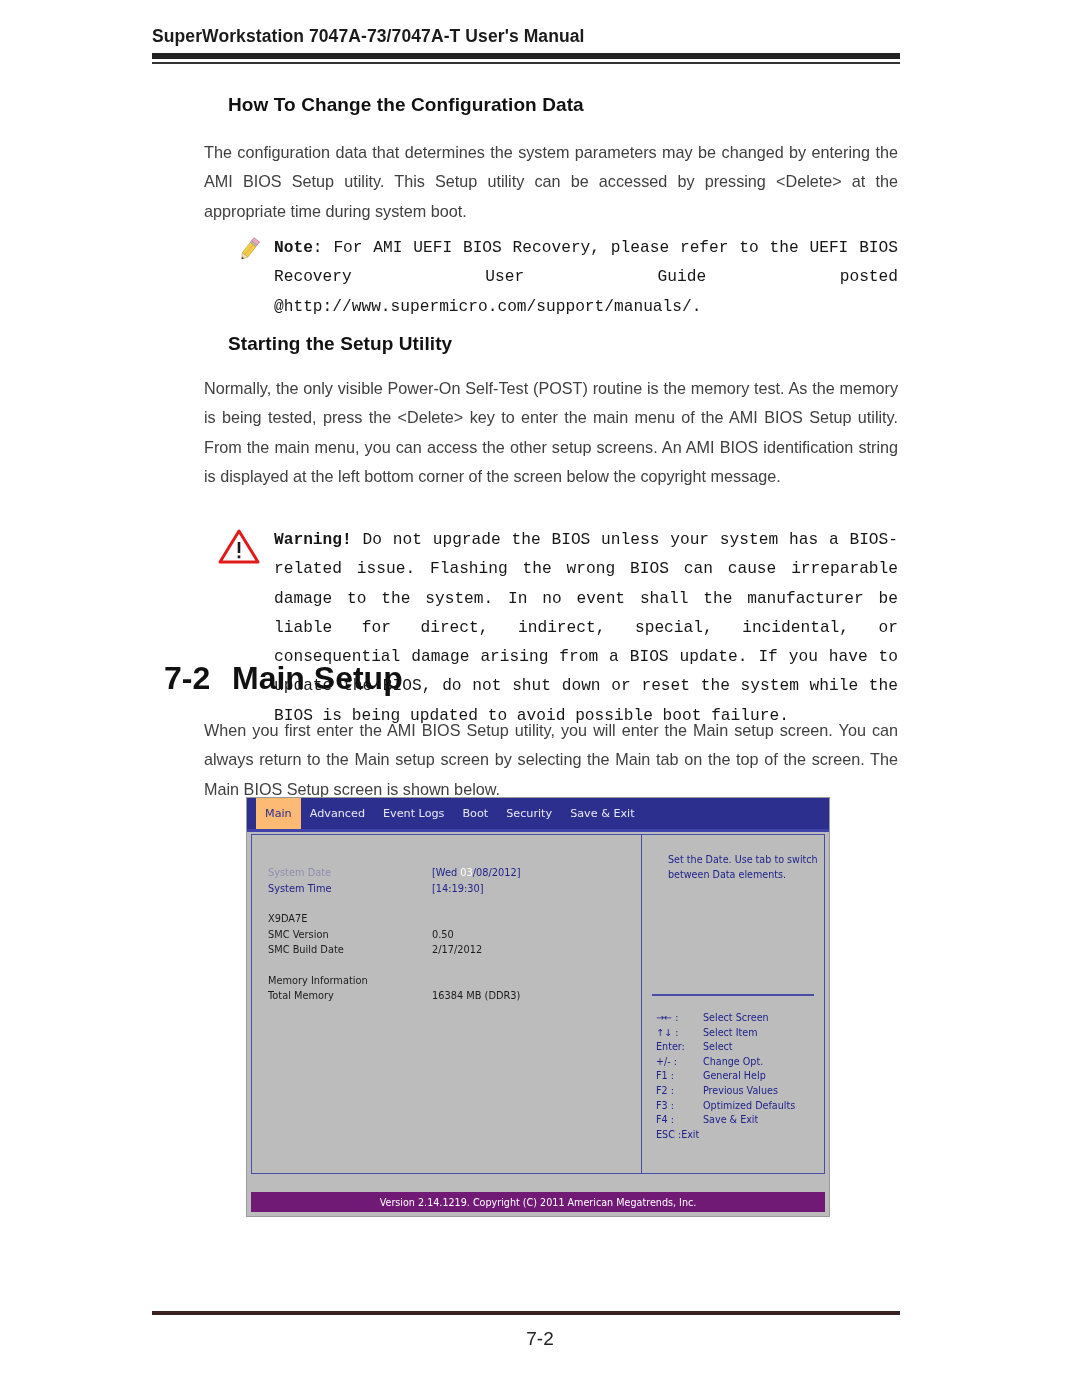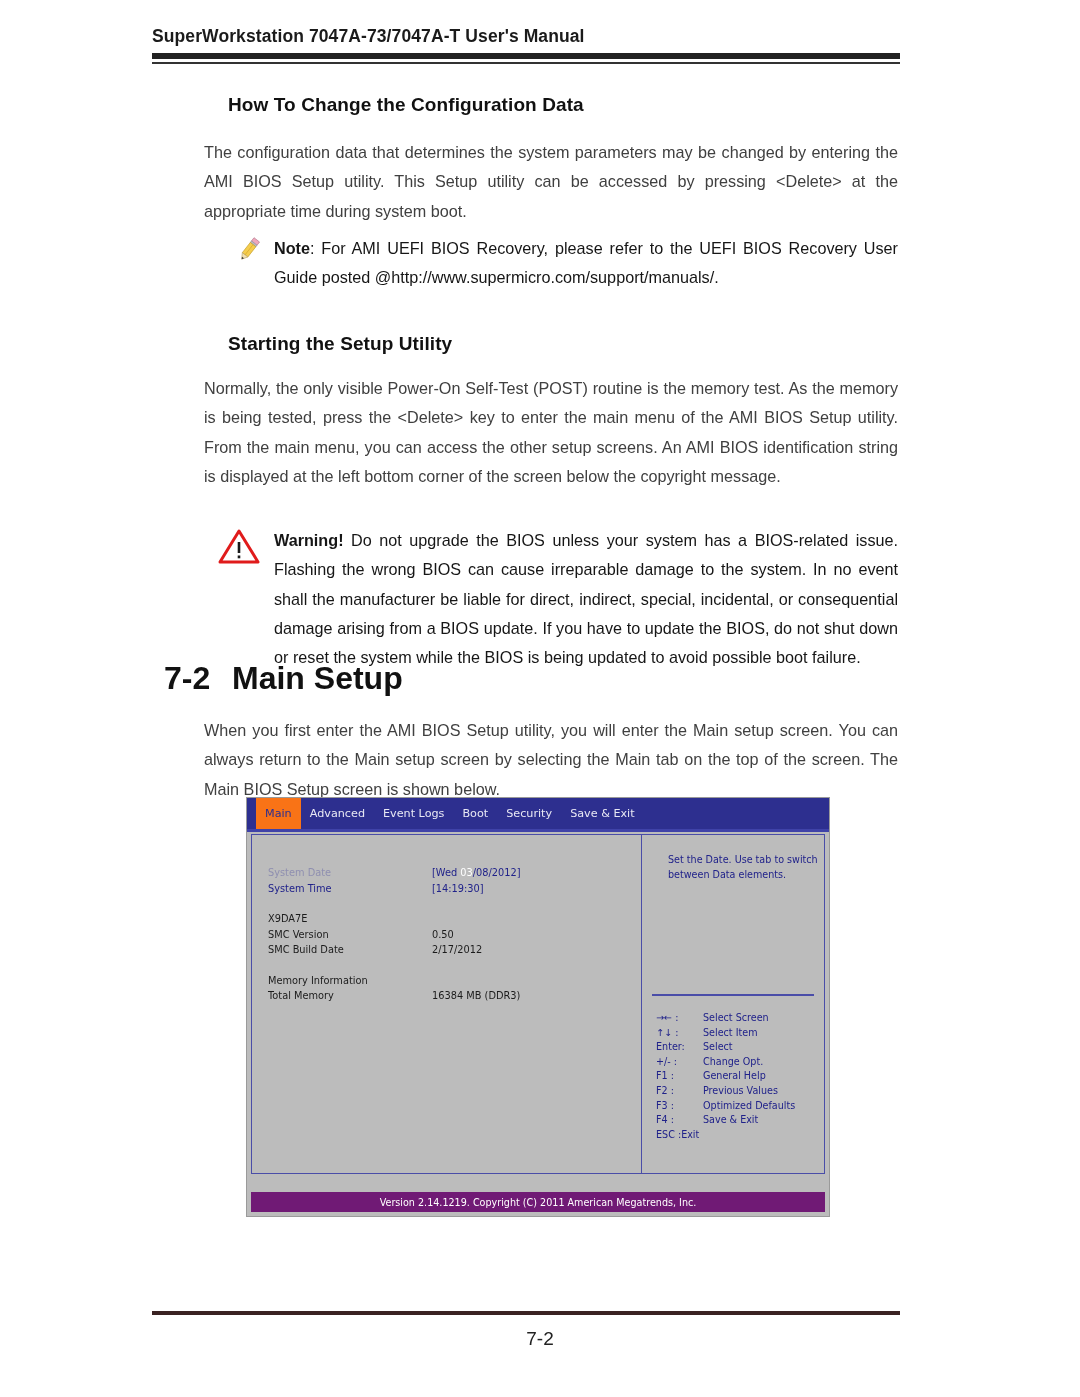--- a/index.html
+++ b/index.html
@@ -106,20 +106,21 @@
     position: absolute;
     left: 0;
     top: 0;
   }
   .callout .callout-text {
     margin: 0;
     font-size: 16.2px;
     line-height: 29.3px;
     color: #161616;
     text-align: justify;
+    font-family: Liberation Mono, monospace;
   }
   .callout-note {
     left: 236px;
     top: 148px;
     width: 662px;
   }
   .callout-note .callout-text {
     padding-left: 38px;
   }
   .callout-warning {
@@ -179,21 +180,21 @@
   }
   .bios-tab {
     display: flex;
     align-items: center;
     padding: 0 9px;
     font-size: 11.2px;
     color: #e8e8f4;
     white-space: nowrap;
   }
   .bios-tab.active {
-    background: #f97316;
+    background: #fdba74;
     color: #2d2f8f;
   }
 
   .bios-rule-top {
     height: 3px;
     background: #3f42a8;
   }
 
   .bios-body {
     display: flex;

